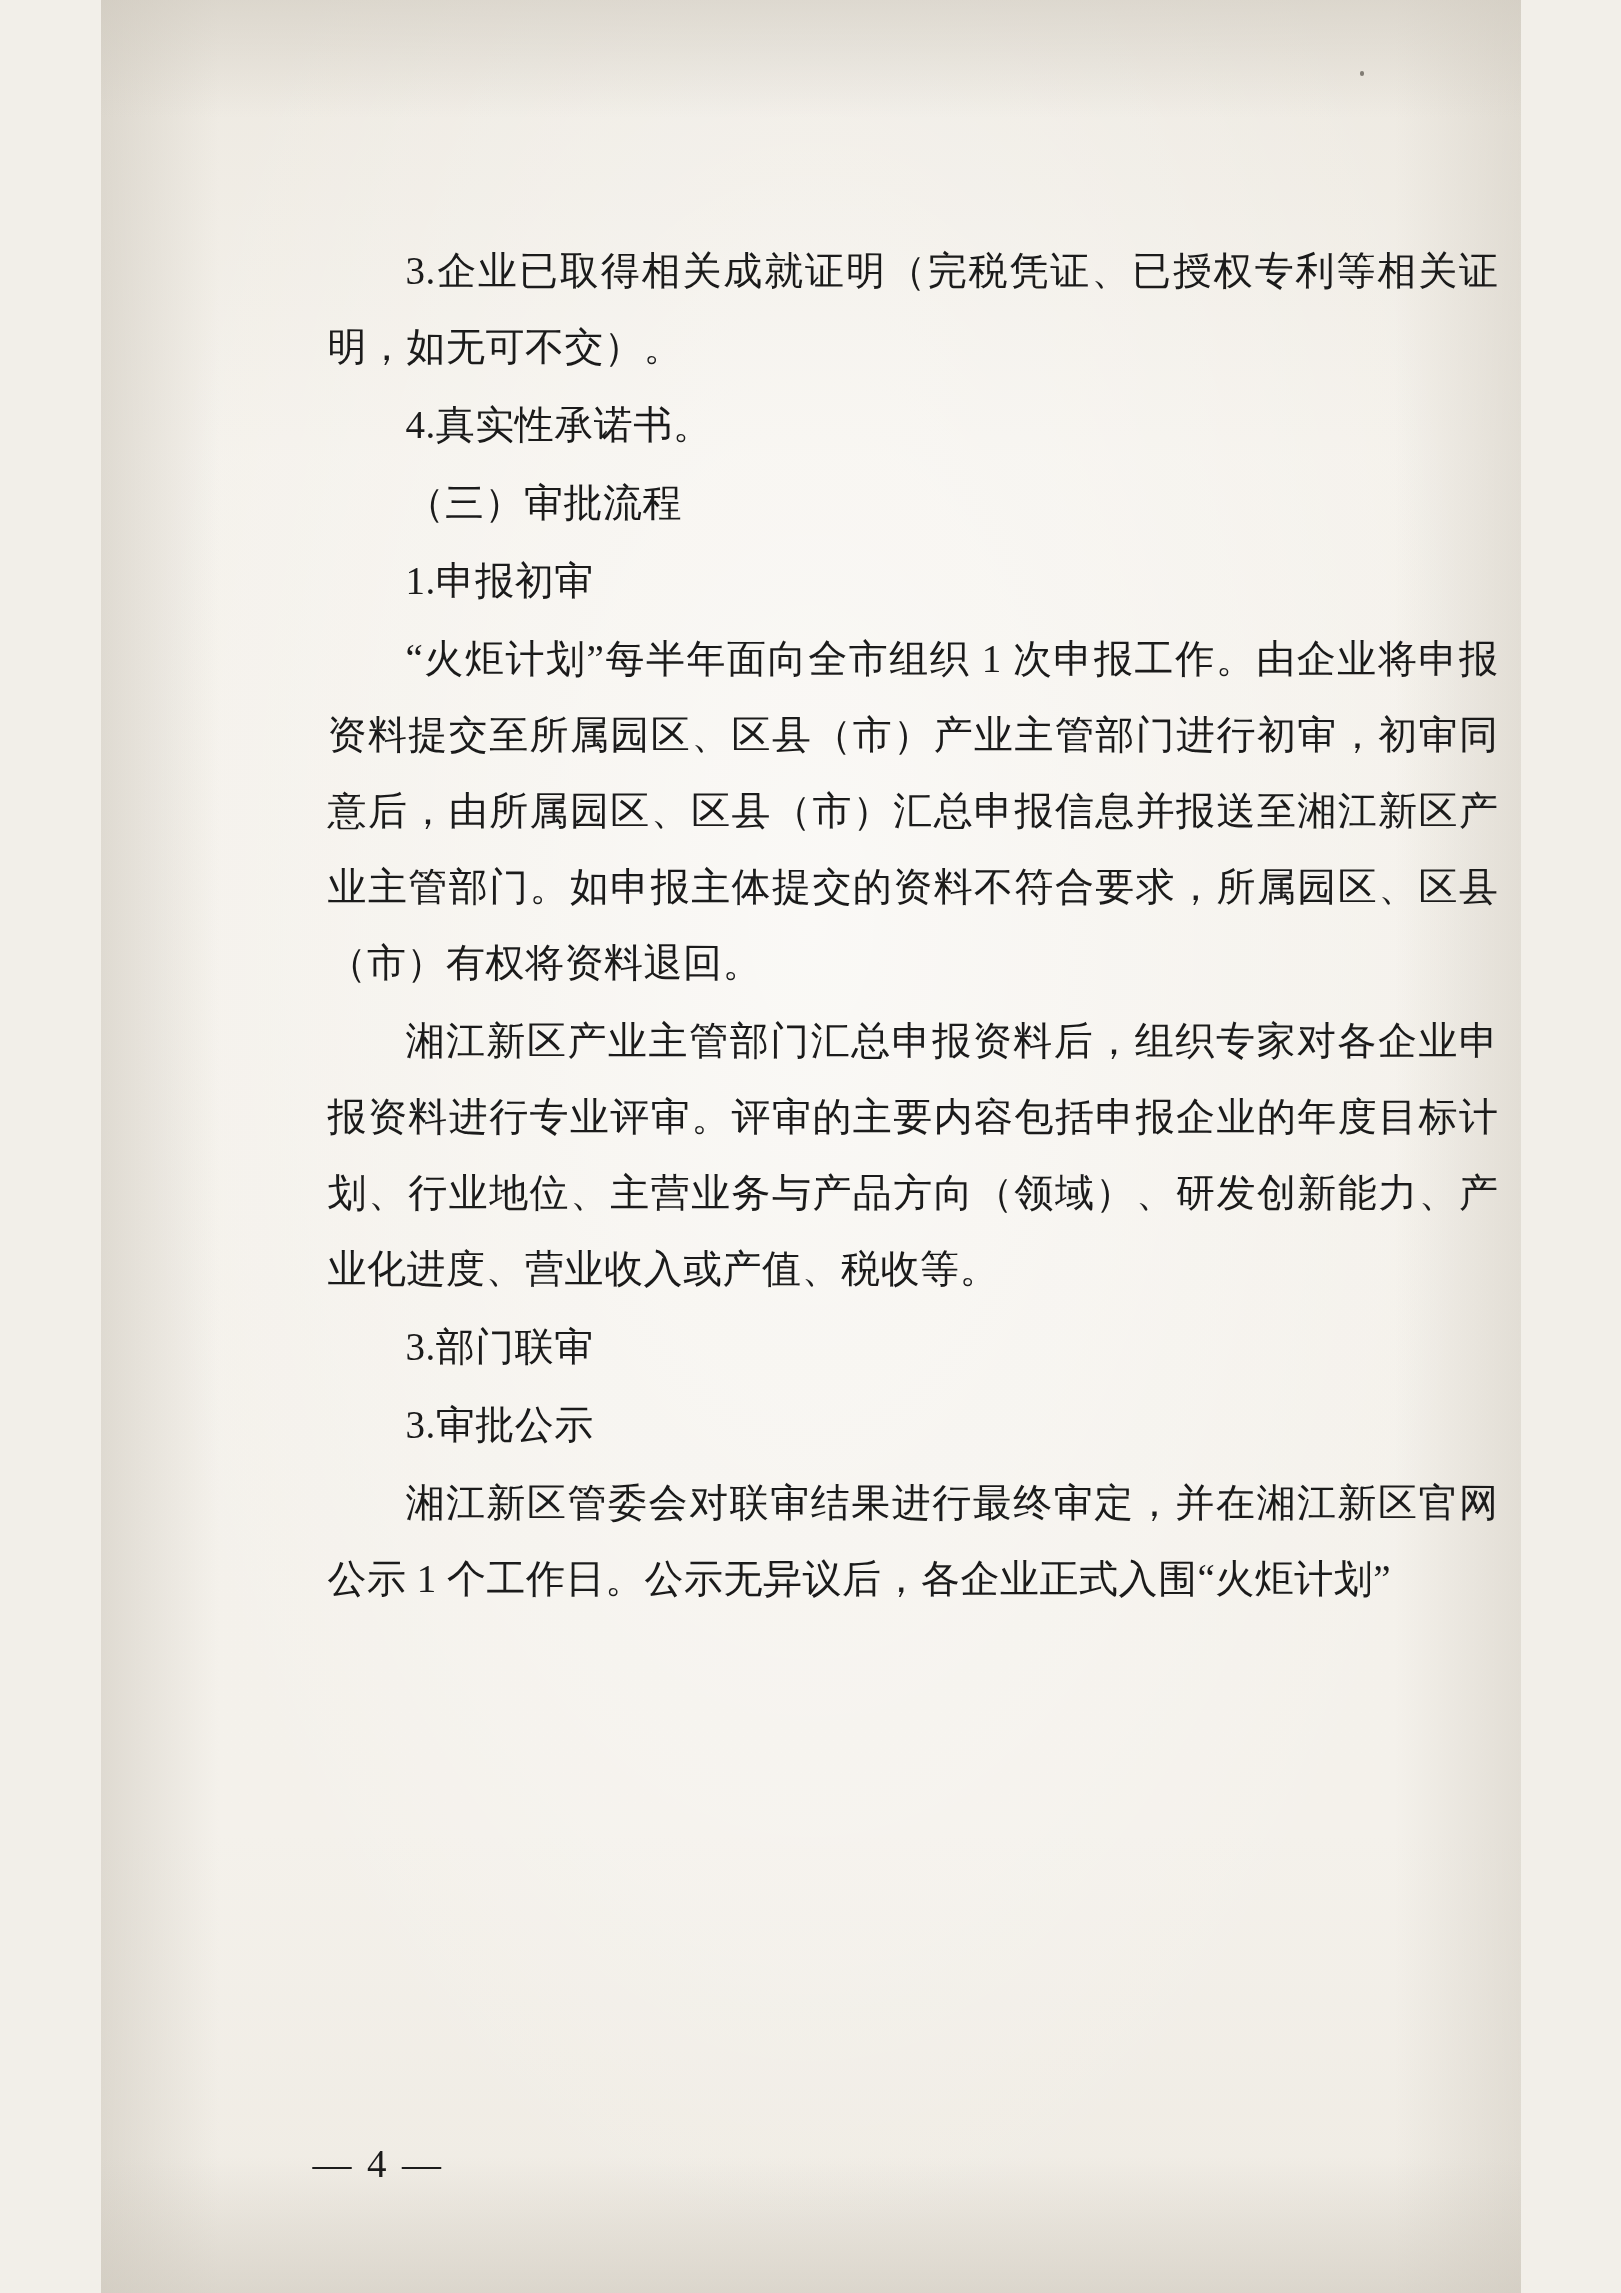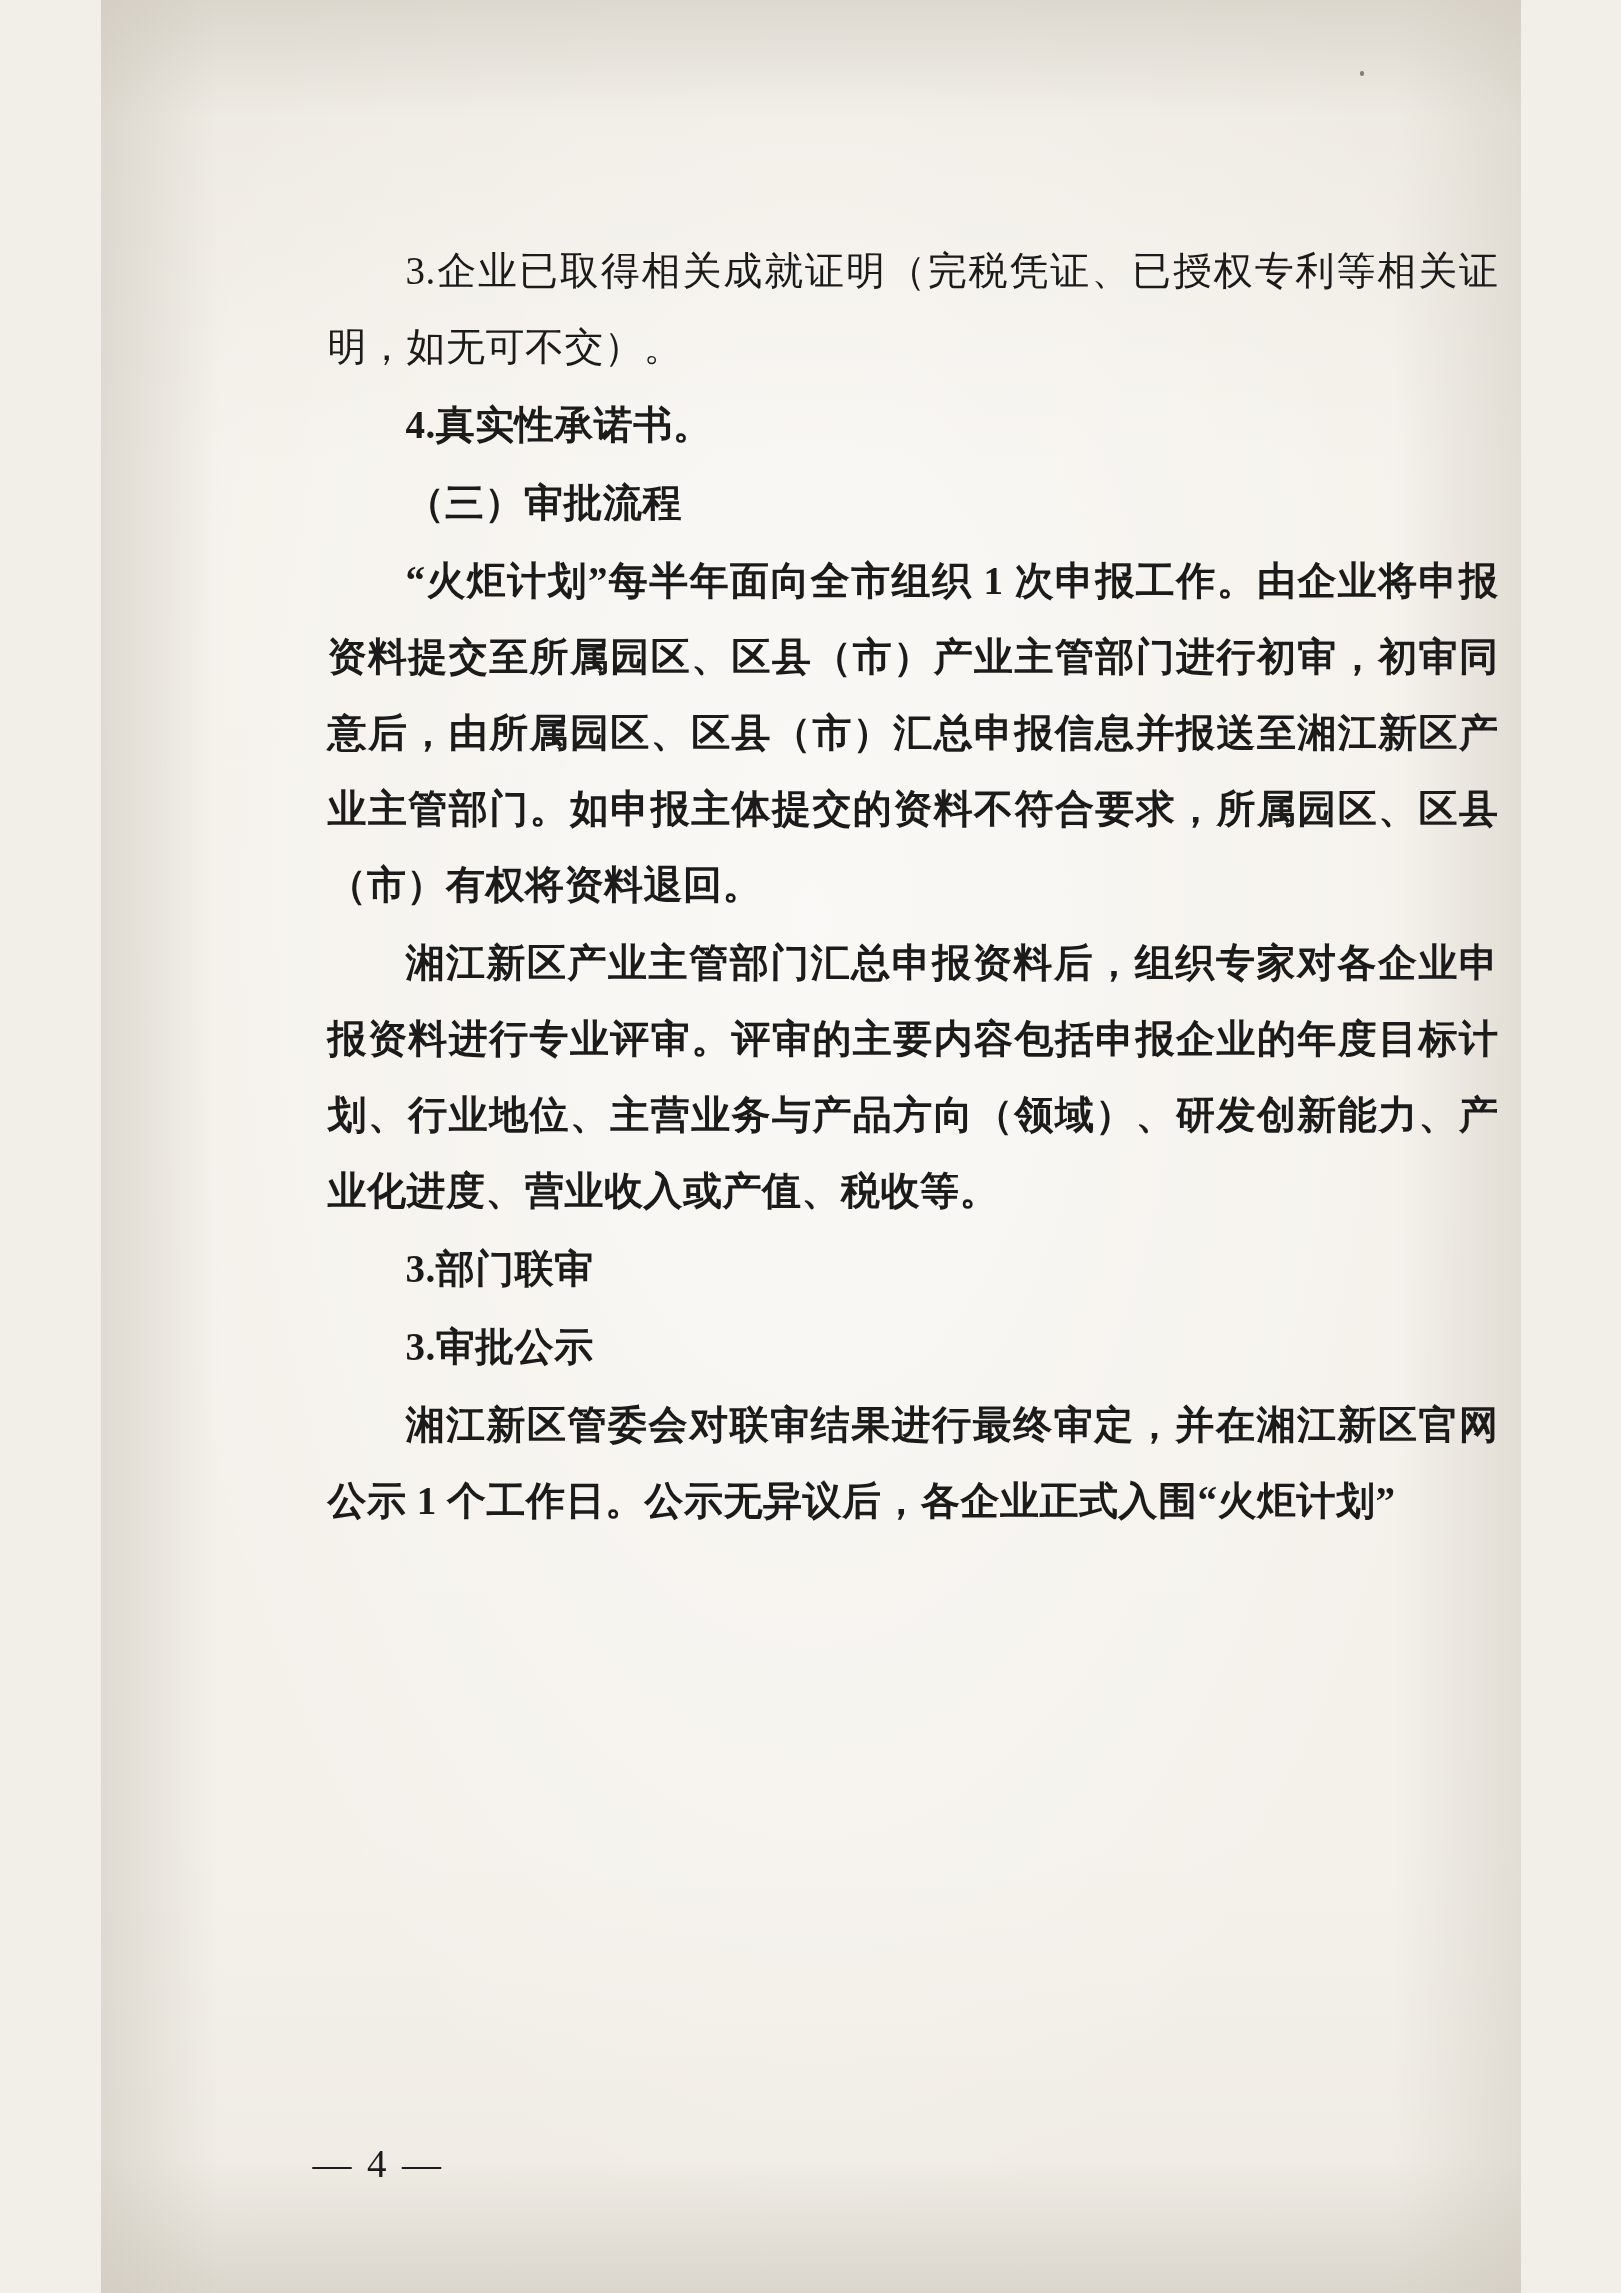--- a/index.html
+++ b/index.html
@@ -35,21 +35,21 @@
   p.para {
     margin: 0 0 0 0;
     font-size: 39px;
     line-height: 76px;
     letter-spacing: 0.5px;
     text-align: justify;
     text-justify: inter-character;
     text-indent: 78px;
     word-break: break-all;
   }
-  p.para + p.para { margin-top: 2px; font-weight: bold; }
+  p.para + p.para { margin-top: 2px; }
   .dot-mark {
     position: absolute;
     left: 1259px;
     top: 71px;
     width: 4.9px;
     height: 4.9px;
     background: #6f6a62;
     border-radius: 50%;
     opacity: 0.85;
   }
@@ -99,20 +99,21 @@
   <div class="smudge-b"></div>
   <div class="smudge-top"></div>
   <div class="smudge-bottom"></div>
 
   <div class="dot-mark"></div>
 
   <div class="content">
     <p class="para">3.企业已取得相关成就证明（完税凭证、已授权专利等相关证明，如无可不交）。</p>
     <p class="para">4.真实性承诺书。</p>
     <p class="para">（三）审批流程</p>
+    <p class="para">1.申报初审</p>
     <p class="para">“火炬计划”每半年面向全市组织 1 次申报工作。由企业将申报资料提交至所属园区、区县（市）产业主管部门进行初审，初审同意后，由所属园区、区县（市）汇总申报信息并报送至湘江新区产业主管部门。如申报主体提交的资料不符合要求，所属园区、区县（市）有权将资料退回。</p>
     <p class="para">湘江新区产业主管部门汇总申报资料后，组织专家对各企业申报资料进行专业评审。评审的主要内容包括申报企业的年度目标计划、行业地位、主营业务与产品方向（领域）、研发创新能力、产业化进度、营业收入或产值、税收等。</p>
     <p class="para">3.部门联审</p>
     <p class="para">3.审批公示</p>
     <p class="para">湘江新区管委会对联审结果进行最终审定，并在湘江新区官网公示 1 个工作日。公示无异议后，各企业正式入围“火炬计划”</p>
   </div>
 
   <div class="page-number">— 4 —</div>
 </div>
 

